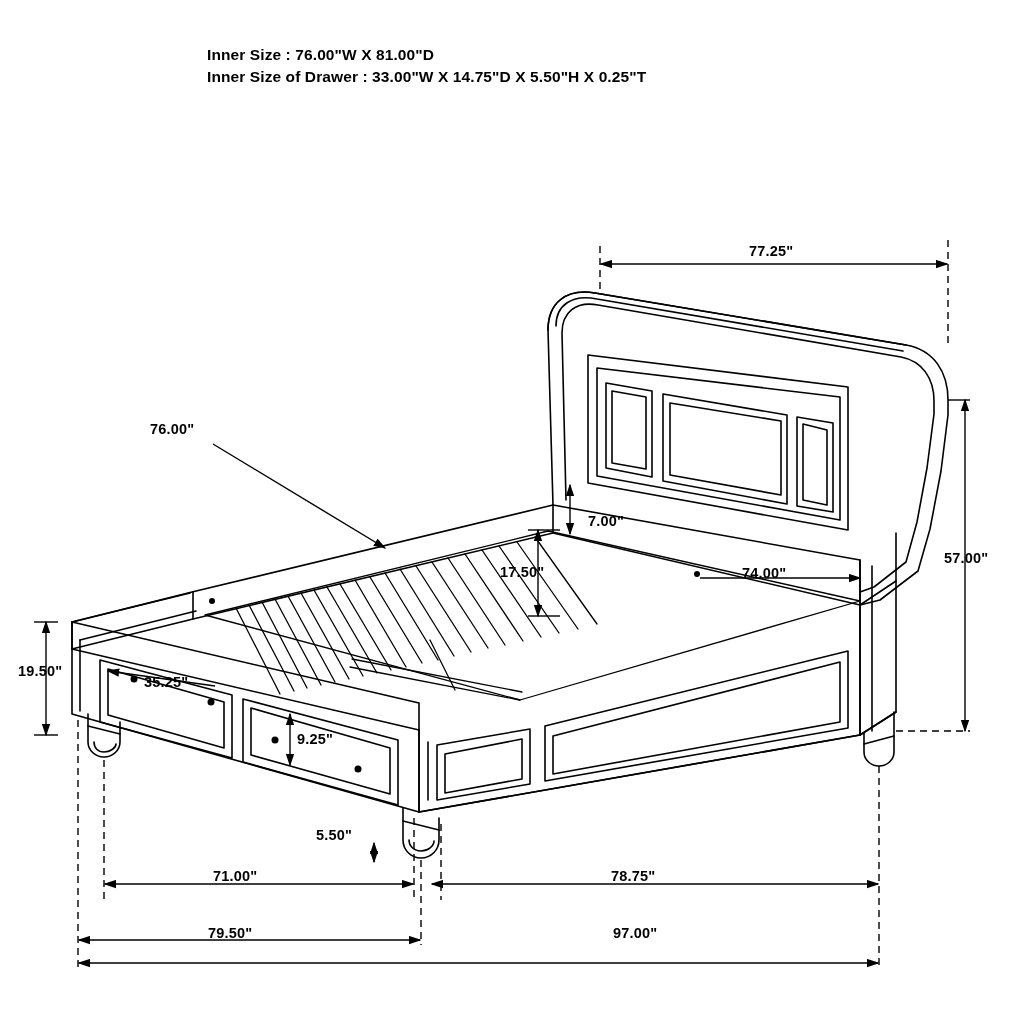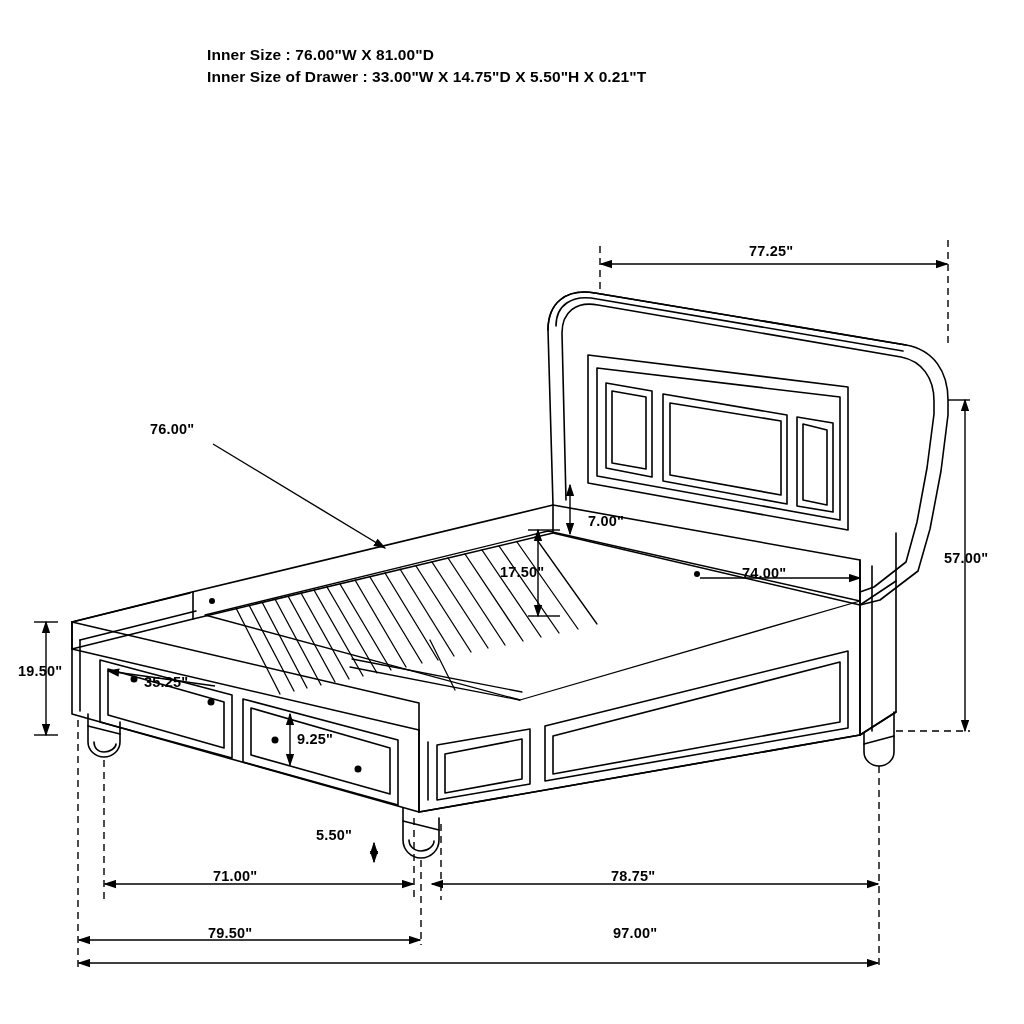--- a/index.html
+++ b/index.html
@@ -46,21 +46,21 @@
     letter-spacing: 0.2px;
   }
 </style>
 </head>
 <body>
 
 <div id="stage">
 
   <div class="notes">
     <div>Inner Size : 76.00"W X 81.00"D</div>
-    <div>Inner Size of Drawer : 33.00"W X 14.75"D X 5.50"H X 0.21"T</div>
+    <div>Inner Size of Drawer : 33.00"W X 14.75"D X 5.50"H X 0.25"T</div>
   </div>
 
   <svg id="diagram-svg" viewBox="0 0 1024 1024">
     <defs>
       <marker id="arrow" markerWidth="9" markerHeight="9" refX="8" refY="3" orient="auto" markerUnits="strokeWidth">
         <path d="M0,0 L9,3 L0,6 z" fill="#000"></path>
       </marker>
       <marker id="arrowStart" markerWidth="9" markerHeight="9" refX="1" refY="3" orient="auto" markerUnits="strokeWidth">
         <path d="M9,0 L0,3 L9,6 z" fill="#000"></path>
       </marker>

